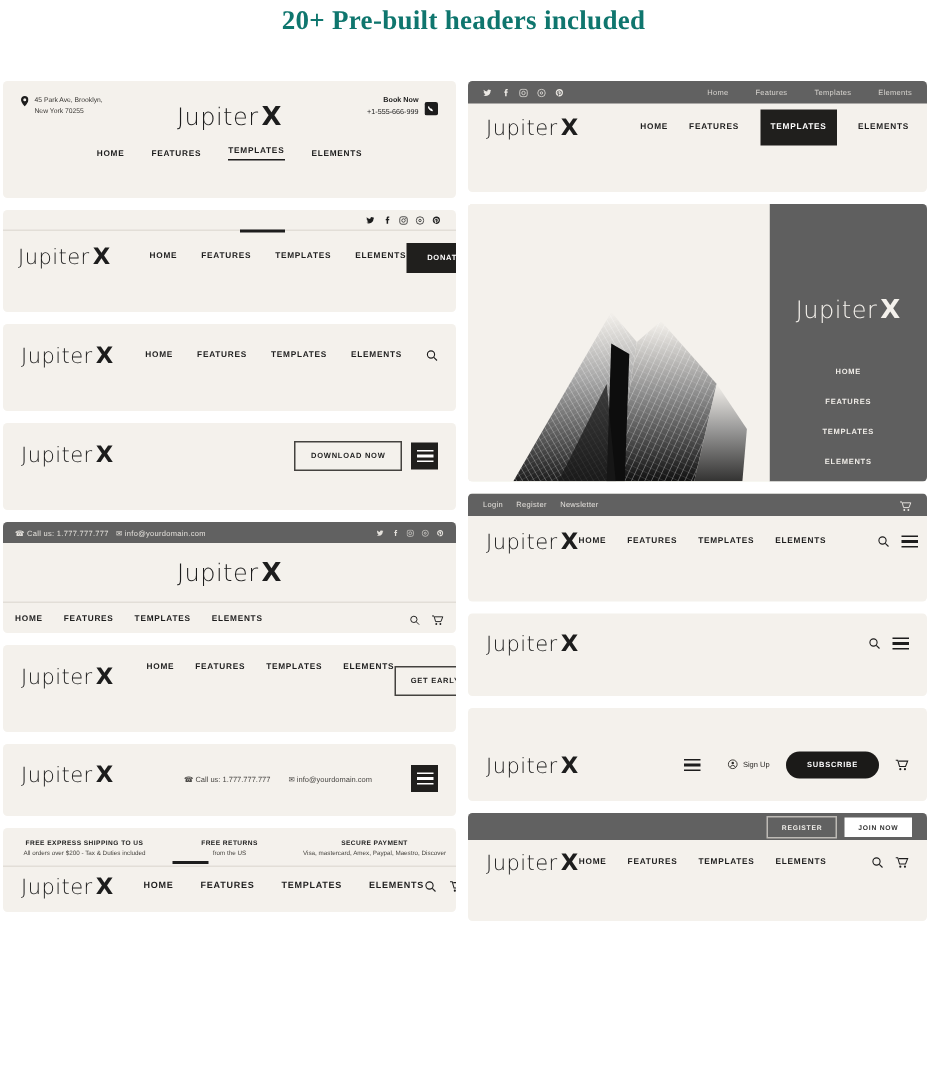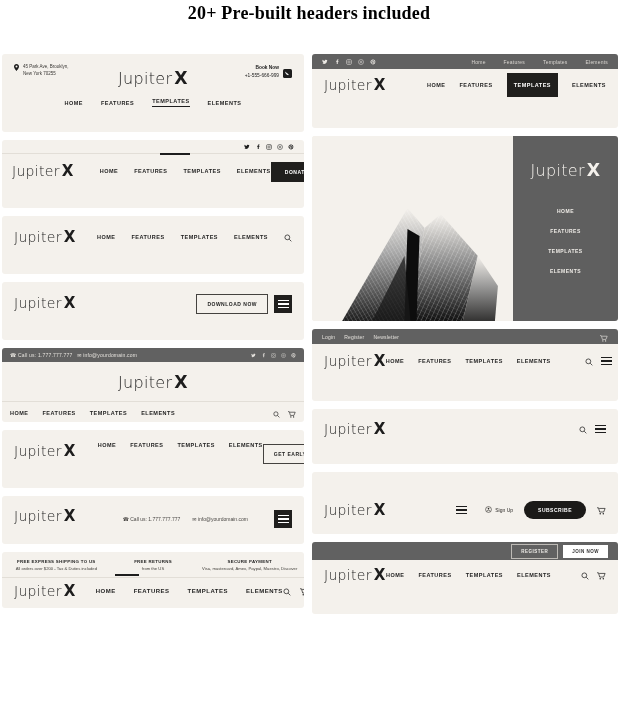--- a/index.html
+++ b/index.html
@@ -7,21 +7,21 @@
     width: 618px; height: 713px;
     background: #ffffff;
     font-family: "Liberation Sans", sans-serif;
     overflow: hidden;
   }
   .page-title {
     text-align: center;
     font-family: "Liberation Serif", serif;
     font-weight: bold;
     font-size: 18px;
-    color: #000000;
+    color: #0f766e;
     letter-spacing: 0.2px;
     padding-top: 3px;
   }
   .grid {
     display: flex;
     gap: 8px;
     padding: 0 2px;
     margin-top: 30px;
     align-items: flex-start;
   }
@@ -38,21 +38,21 @@
 
   
   .logo {
     font-family: "DejaVu Sans", sans-serif;
     font-weight: 300;
     color: #1d1d1d;
     white-space: nowrap;
     letter-spacing: 0.3px;
   }
   .logo b { font-weight: 800; font-size: 1.08em; margin-left: 2px; }
-  .logo-lg { font-size: 16px; }
+  .logo-lg { font-size: 16px; margin-top: 37px; }
   .logo-md { font-size: 14px; }
 
   
   .nav { display: flex; align-items: center; }
   .nav-item {
     font-size: 5.5px;
     font-weight: bold;
     letter-spacing: 0.5px;
     color: #1d1d1d;
     text-transform: uppercase;

